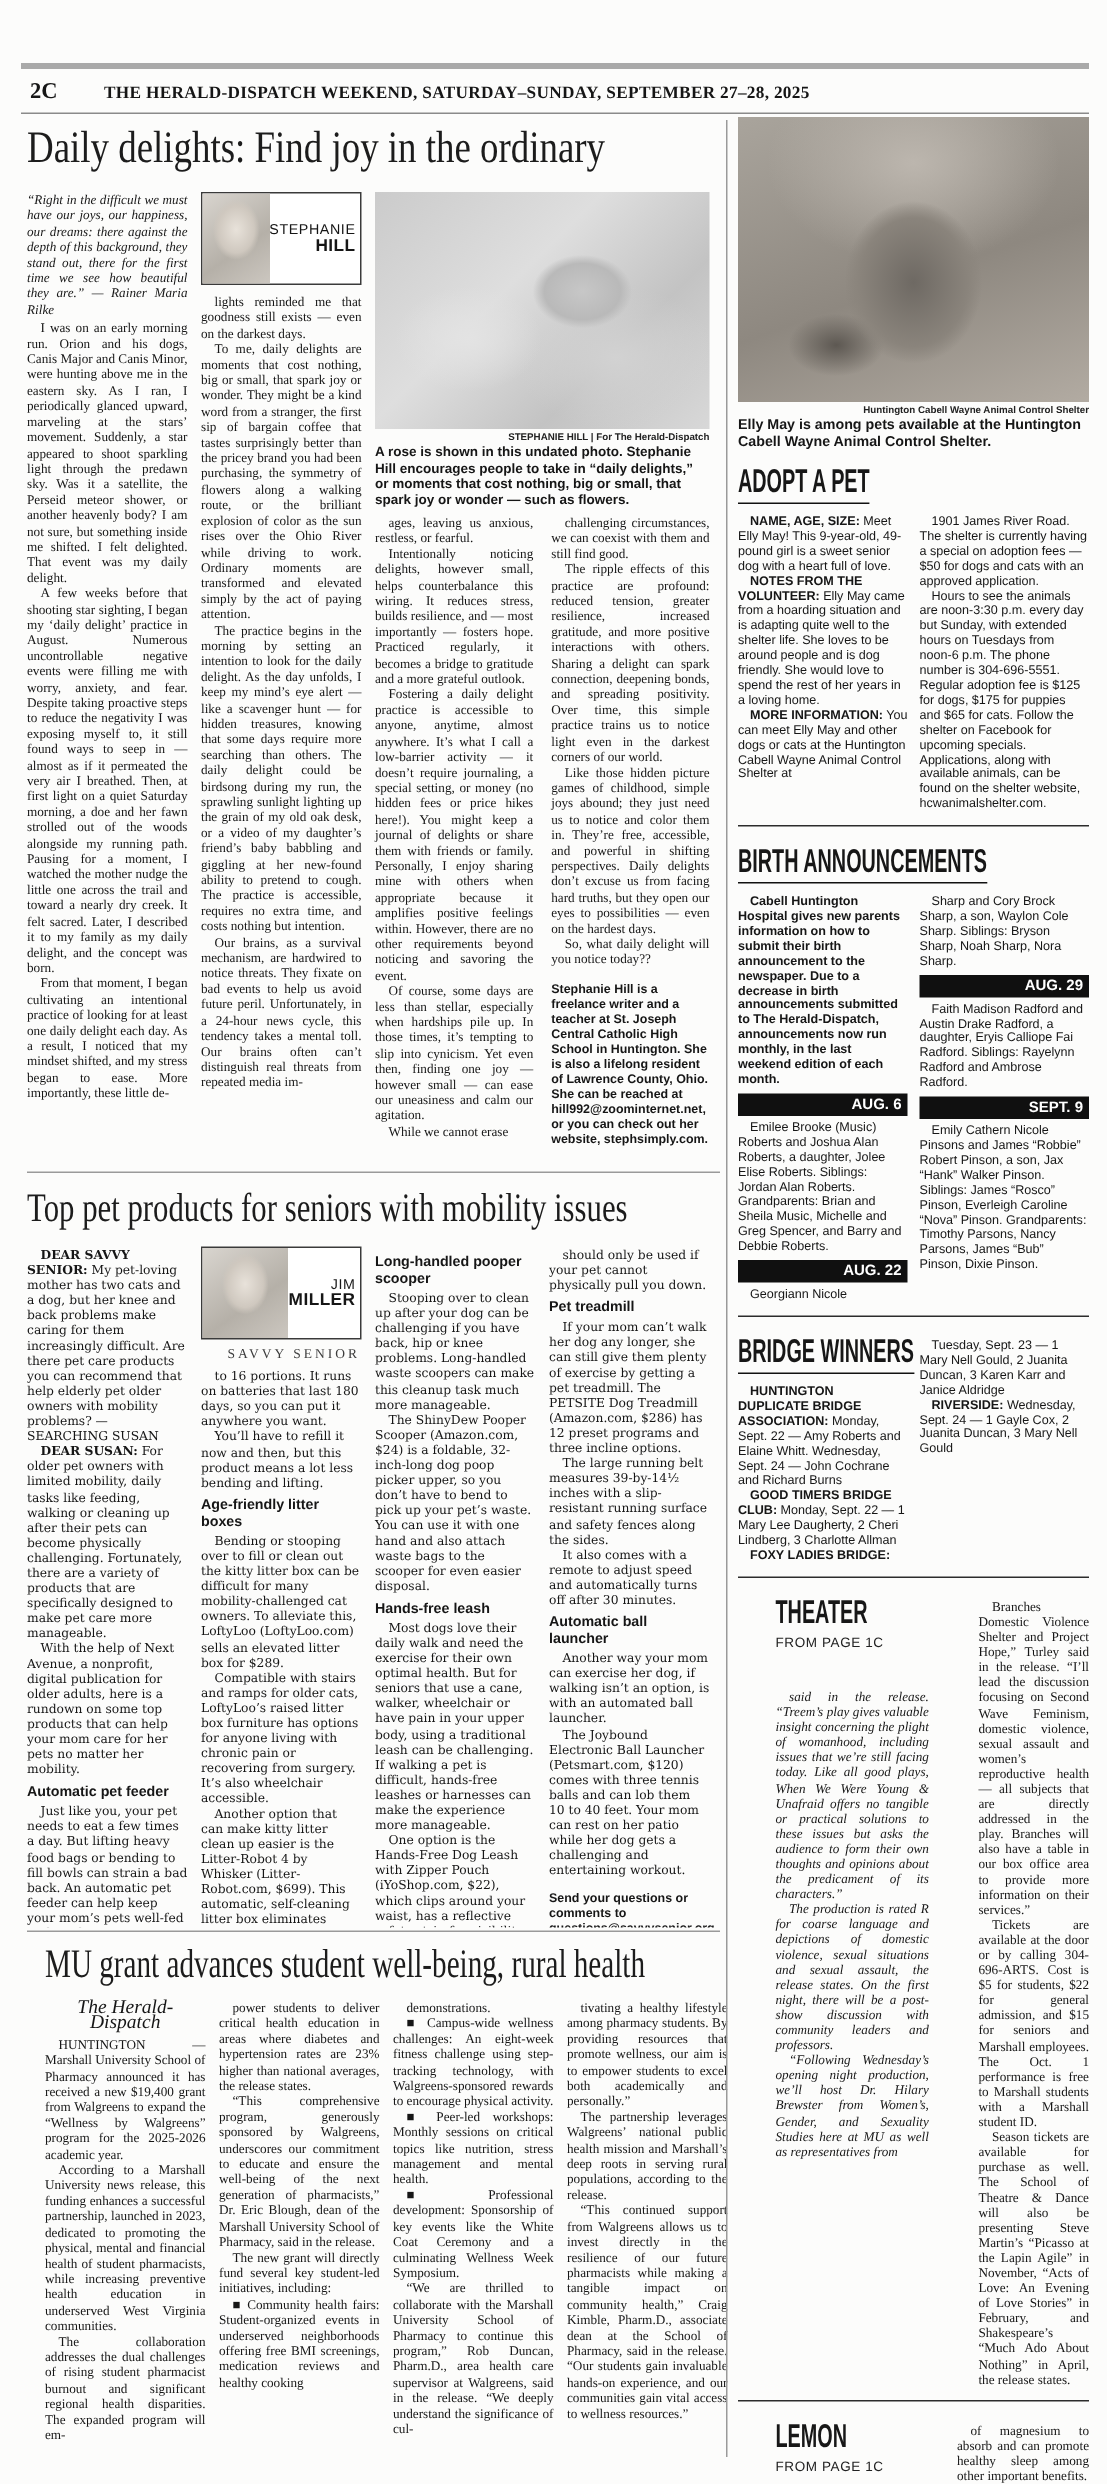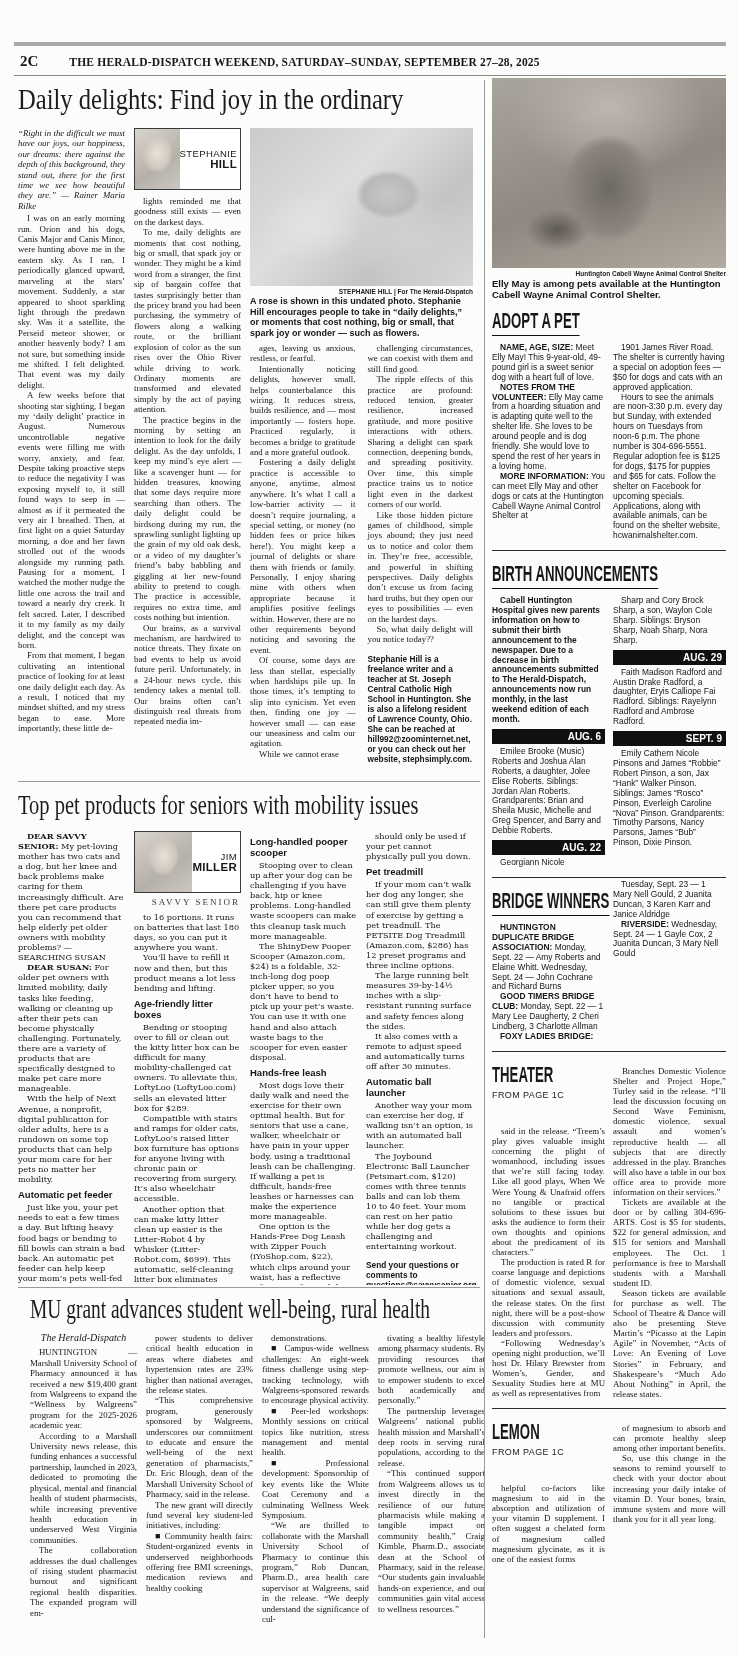--- a/index.html
+++ b/index.html
@@ -72,37 +72,37 @@
   .left-hr { position:absolute; left:18px; width:462px; height:1px; background:#9a9a9a; }
 
   #savvy { position:absolute; left:18px; top:786px; width:462px; height:499px; overflow:hidden; }
   #savvy .headline { font-size:27px; transform:scaleX(.76); margin-top:4px; }
   #savvy .cols { margin-top:10px; }
   #savvy .dcol { font-family:"DejaVu Serif", serif; font-size:8.2px; line-height:10.1px; text-align:left; }
 
   #mu { position:absolute; left:18px; top:1292px; width:462px; height:350px; overflow:hidden;margin-left:12px; }
   #mu .headline { font-size:27px; transform:scaleX(.72); margin-top:2px; }
   #mu .cols { margin-top:8px; }
-  .byline { font-style:italic; font-size:10px; text-align:center; margin-bottom:4px; text-indent:0; }
+  .byline { font-style:italic; font-size:13px; text-align:center; margin-bottom:4px; text-indent:0; }
 
   
   .vrule { position:absolute; left:484px; top:80px; width:1px; height:1558px; background:#9a9a9a; }
   #rail { position:absolute; left:492px; top:78px; width:234px; }
   .rail-h2 { font-family:"Liberation Sans", sans-serif; font-weight:bold; font-size:22px; line-height:24px;
              transform:scaleX(.6); transform-origin:0 50%; white-space:nowrap; display:inline-block;
              border-bottom:1.5px solid #111; padding-bottom:2px; margin:9px 0 7px; color:#171717; }
   .rail-h2.noline { border-bottom:none; margin-bottom:1px; }
   .from-page { font-family:"Liberation Sans", sans-serif; font-size:9px; letter-spacing:.4px;
                color:#222; margin:0 0 6px; }
   .rail-cols { display:flex; gap:8px; }
   .rcol { width:113px; font-family:"Liberation Sans", sans-serif; font-size:8.4px; line-height:9.9px; text-align:left; }
   .rcol .p-plain, .rcol .p-lead, .rcol .p-intro { text-indent:8px; }
-  .rcol-serif { font-family:"Liberation Serif", serif; font-size:8.8px; line-height:10.1px; text-align:justify; }
+  .rcol-serif { font-family:"Liberation Serif", serif; font-size:8.8px; line-height:10.1px; text-align:justify;margin-left:25px; }
   .rail-hr { height:1px; background:#2c2c2c; margin:9px 0 2px; }
-  .gap { margin-top:26px; }
+  .gap { margin-top:26px;font-style:italic; }
 </style>
 </head>
 <body>
 
 <div class="topbar-thick"></div>
 <div class="header-row">
   <span class="page-num">2C</span>
   <span class="masthead">THE HERALD-DISPATCH WEEKEND, SATURDAY–SUNDAY, SEPTEMBER 27–28, 2025</span>
 </div>
 <div class="header-rule"></div>
@@ -292,21 +292,21 @@
     <div class="rail-cols">
       <div class="rcol">
         <div class="rail-h2">BRIDGE WINNERS</div>
         <div>
             <div class="p-lead"><b>HUNTINGTON DUPLICATE BRIDGE ASSOCIATION:</b> Monday, Sept. 22 — Amy Roberts and Elaine Whitt. Wednesday, Sept. 24 — John Cochrane and Richard Burns</div>
             <div class="p-lead"><b>GOOD TIMERS BRIDGE CLUB:</b> Monday, Sept. 22 — 1 Mary Lee Daugherty, 2 Cheri Lindberg, 3 Charlotte Allman</div>
             <div class="p-lead"><b>FOXY LADIES BRIDGE:</b></div>
           </div>
       </div>
       <div class="rcol">
-        <div style="margin-top:0;">
+        <div style="margin-top:12px;">
             <div class="p-plain">Tuesday, Sept. 23 — 1 Mary Nell Gould, 2 Juanita Duncan, 3 Karen Karr and Janice Aldridge</div>
             <div class="p-lead"><b>RIVERSIDE:</b> Wednesday, Sept. 24 — 1 Gayle Cox, 2 Juanita Duncan, 3 Mary Nell Gould</div>
           </div>
       </div>
     </div>
   </div>
 
   <div class="rail-hr"></div>
 
   <div>

